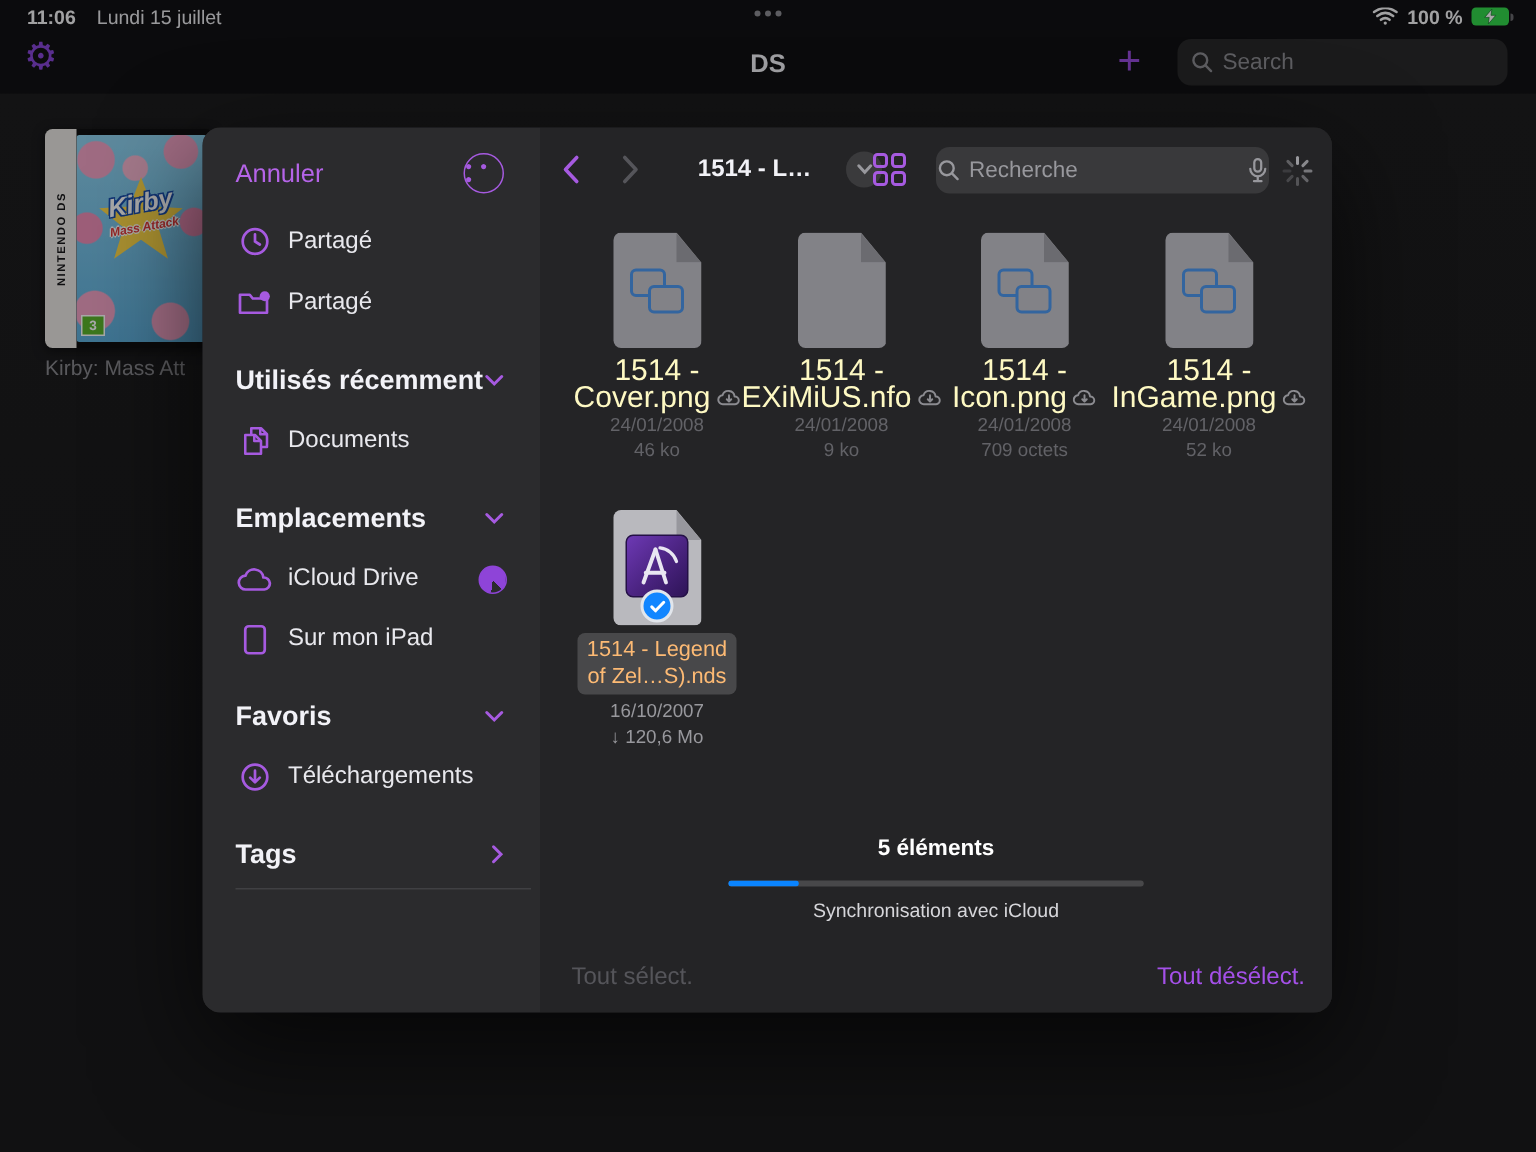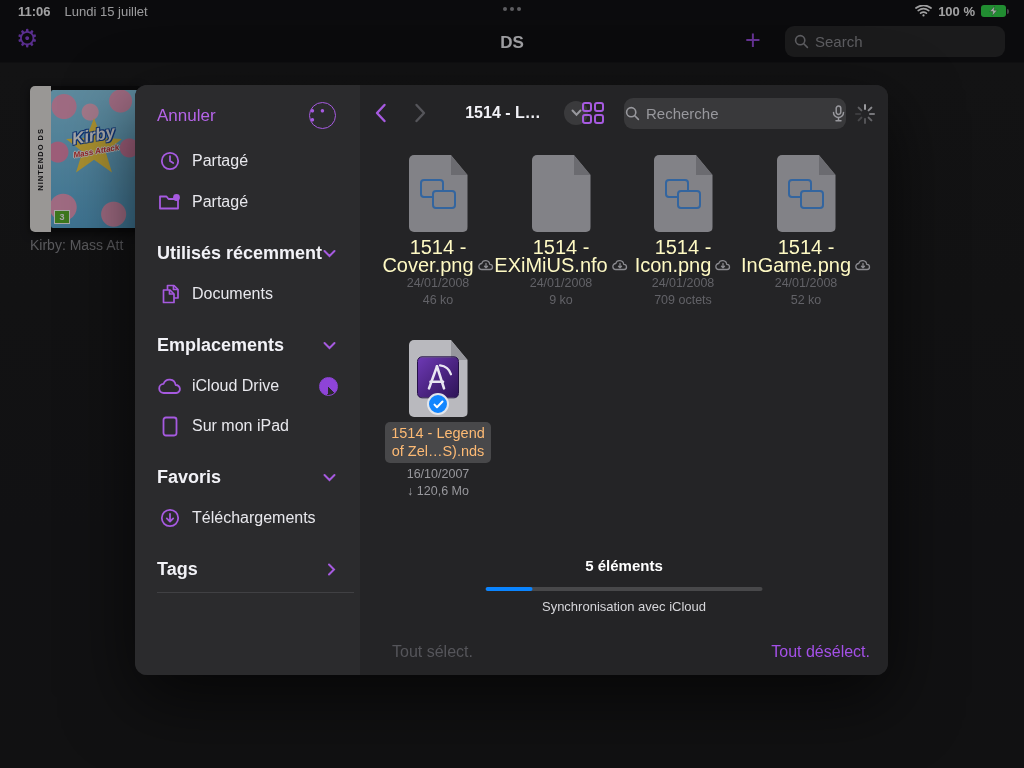--- a/index.html
+++ b/index.html
@@ -106,21 +106,21 @@
   .sel-name-box { margin-top:5px; background:#48484a; border-radius:5px; padding:2px 6px 3px; text-align:center; }
   .sel-name-box div { font-size:14.5px; color:#fdba74; line-height:18px; }
   .sel .meta { color:#98989d; }
 
   
   .count-label { position:absolute; left:0; right:0; top:472px; text-align:center; font-size:15px; font-weight:bold; color:#ffffff; }
   .sync-bar { position:absolute; left:50%; top:502px; transform:translateX(-50%); width:277px; height:4px; border-radius:2px; background:#48484a; overflow:hidden; }
   .sync-fill { height:100%; background:#0a84ff; border-radius:2px; }
   .sync-label { position:absolute; left:0; right:0; top:514px; text-align:center; font-size:13px; color:#d6d6da; }
 
-  .bottom-bar { position:absolute; left:16px; right:0; bottom:0; height:44px; }
+  .bottom-bar { position:absolute; left:5px; right:0; bottom:0; height:44px; }
   .select-all { position:absolute; left:16px; top:12px; font-size:16px; color:#55555a; }
   .deselect-all { position:absolute; right:18px; top:12px; font-size:16px; color:#a450e8; }
 
   svg { display:block; }
 </style>
 </head>
 <body>
 
 <div class="bg-app">
 

